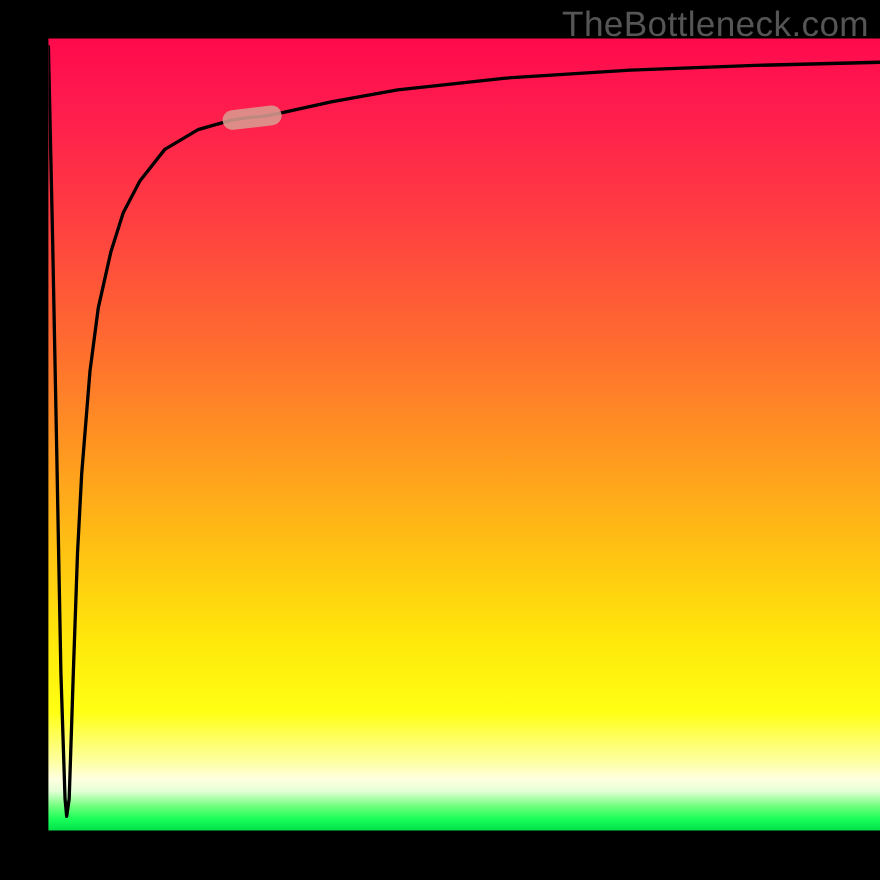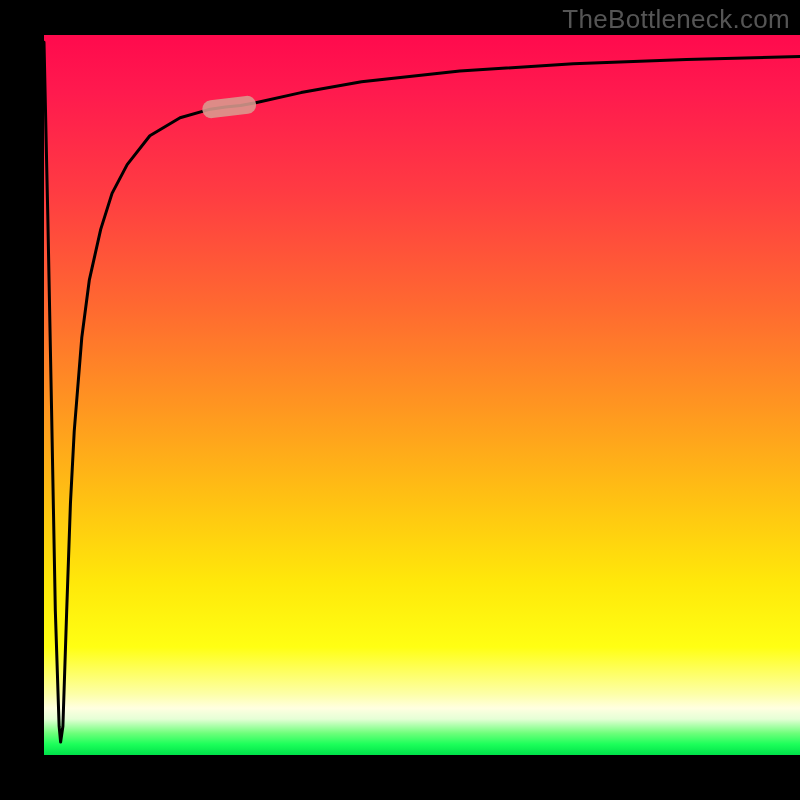--- a/index.html
+++ b/index.html
@@ -13,21 +13,21 @@
   }
   .chart-wrap {
     position: relative;
     width: 800px;
     height: 800px;
   }
   .watermark {
     position: absolute;
     top: 4px;
     right: 10px;
-    font-size: 26px;
+    font-size: 32px;
     font-weight: 400;
     color: #555555;
     letter-spacing: 0.3px;
     z-index: 20;
   }
   .outer {
     position: absolute;
     left: 0;
     top: 0;
     width: 800px;

